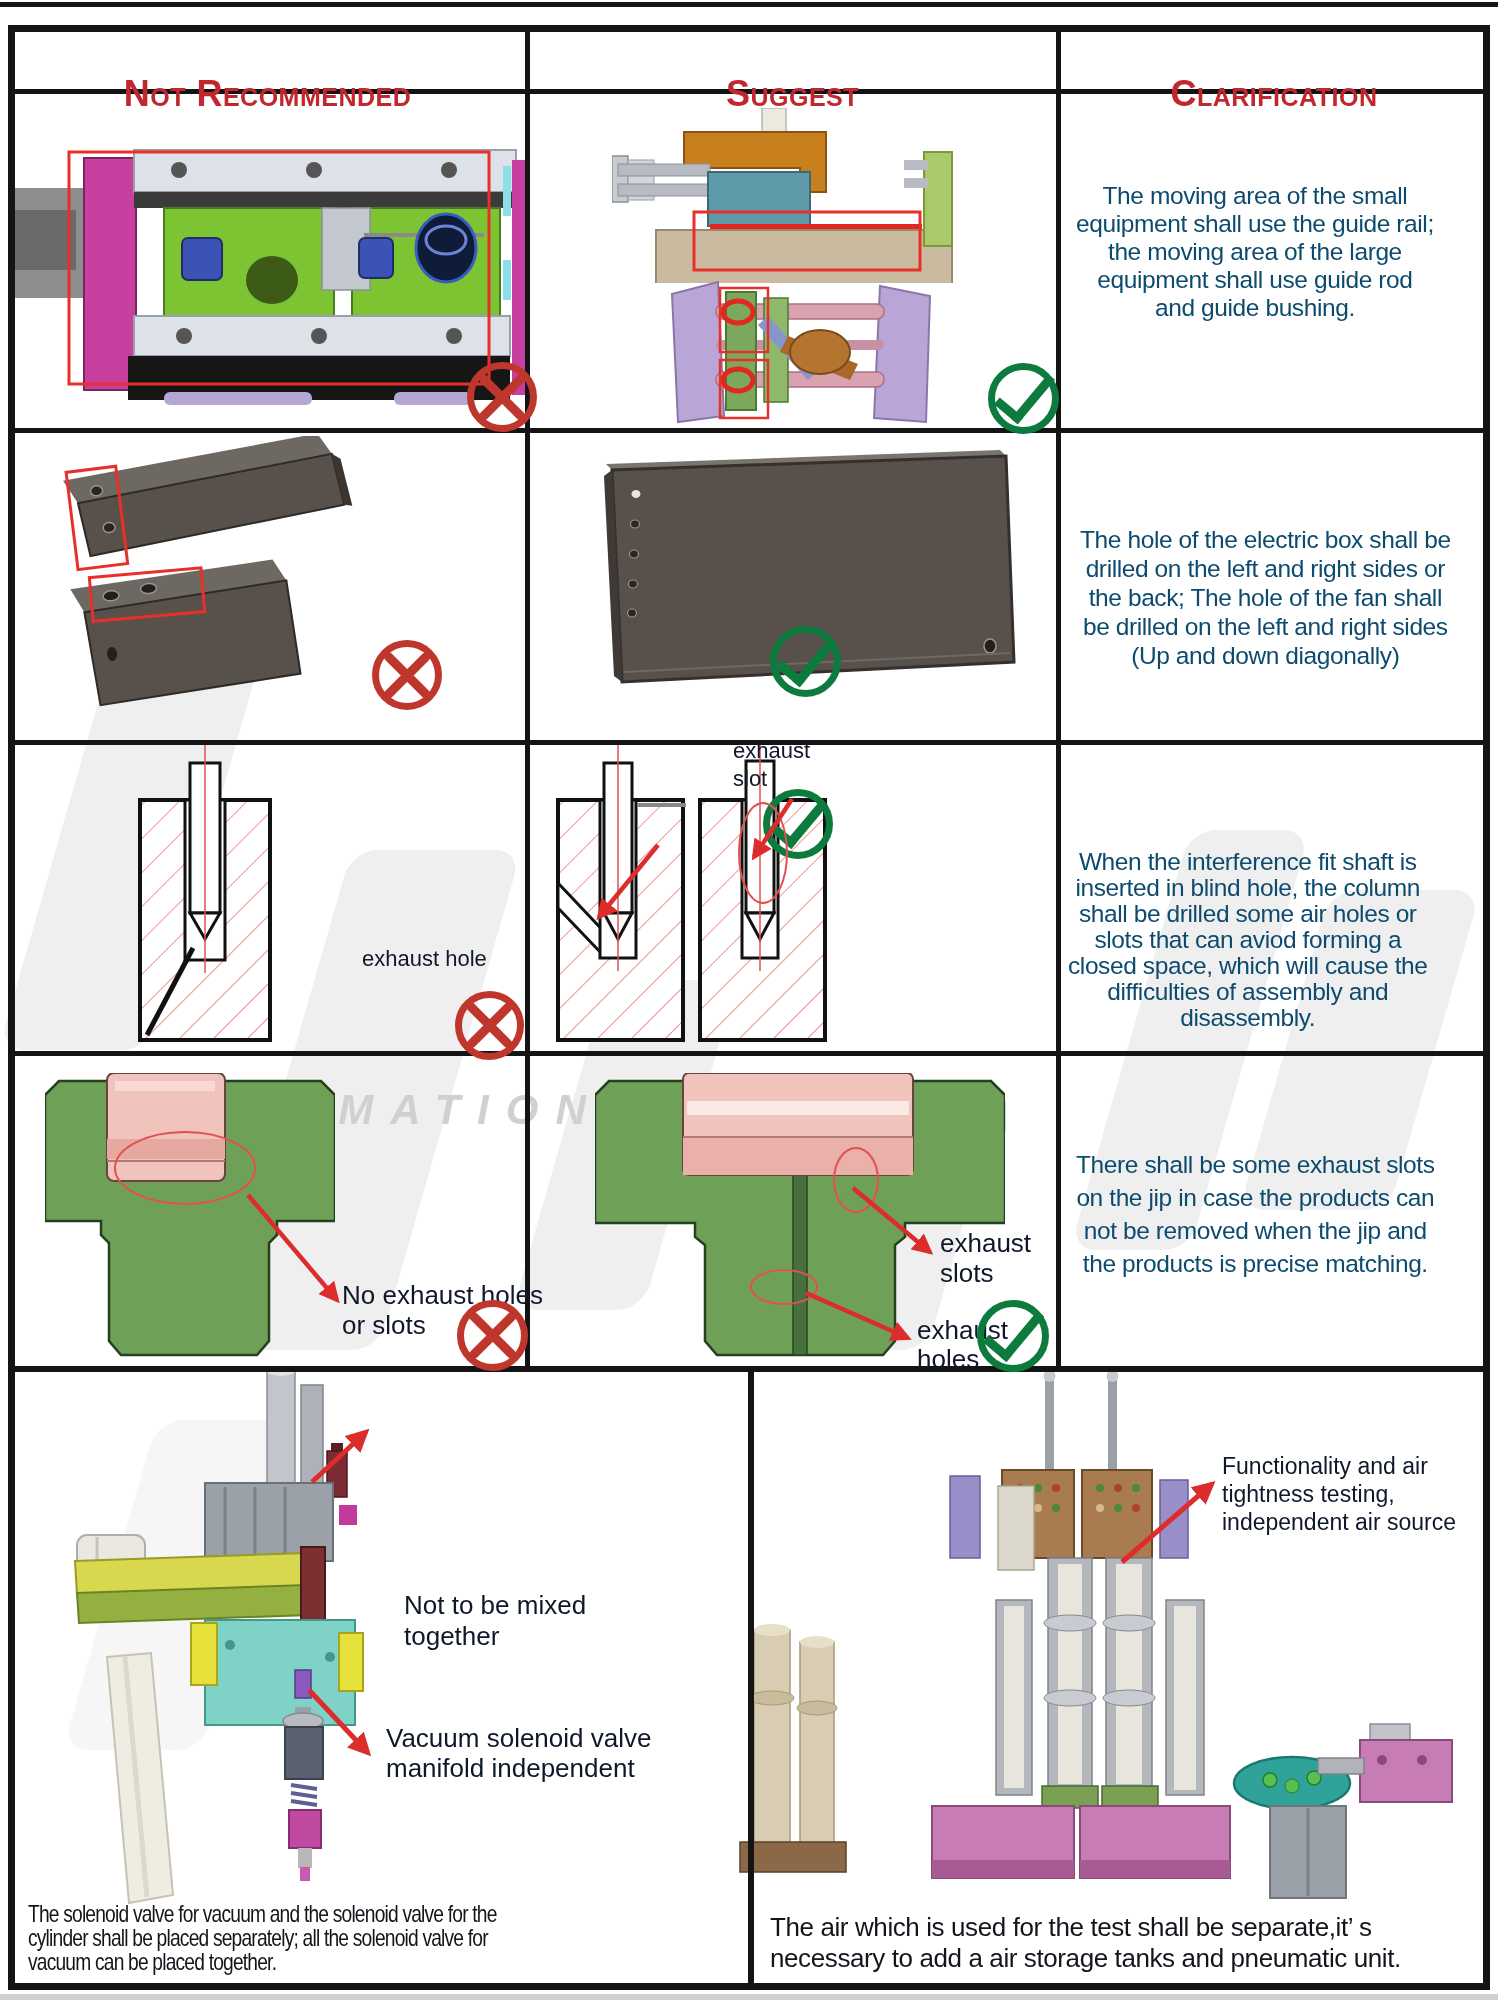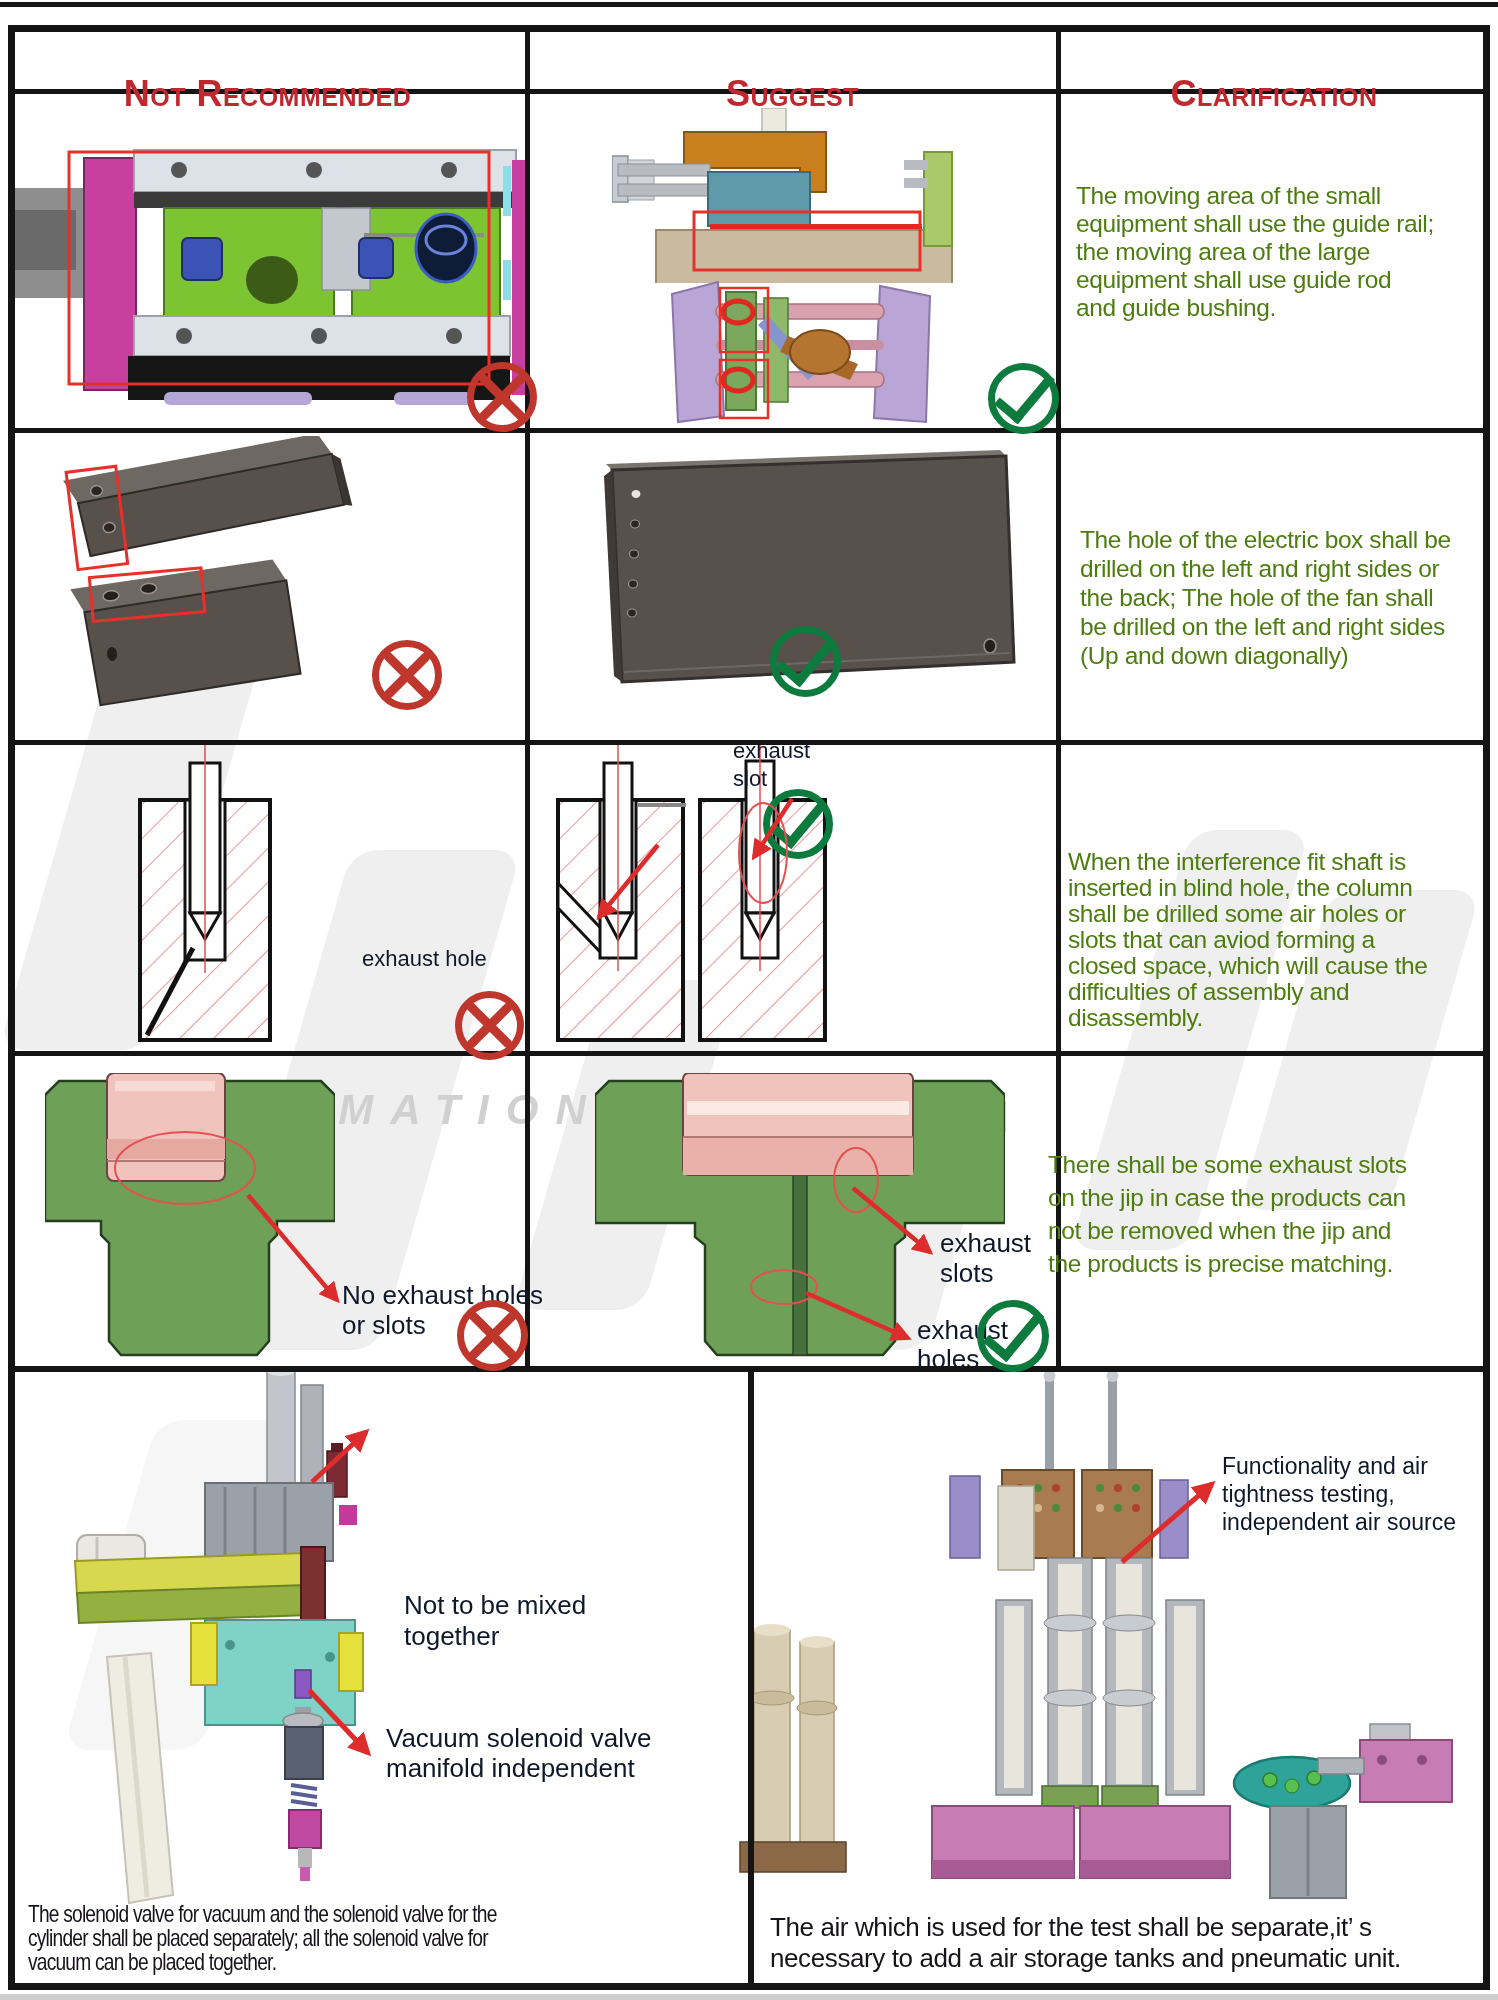--- a/index.html
+++ b/index.html
@@ -7,22 +7,22 @@
         font-family:"Liberation Sans",sans-serif;}
   
   .hline,.vline{position:absolute;background:#141414;z-index:3;}
   .frame{position:absolute;left:8px;top:25px;width:1482px;height:1965px;
          border:7px solid #141414;box-sizing:border-box;z-index:3;}
   
   .hdr{position:absolute;top:32px;height:58px;line-height:58px;text-align:center;
        font-variant:small-caps;font-weight:600;font-size:36px;letter-spacing:.5px;
        color:#c0272e;z-index:4;margin-top:33px;}
   
-  .clar{position:absolute;color:#4d7c0f;white-space:pre-line;z-index:4;
-        font-size:24.5px;letter-spacing:-0.4px;}
+  .clar{position:absolute;color:#0c4a6e;white-space:pre-line;z-index:4;
+        font-size:24.5px;letter-spacing:-0.4px;text-align:center;}
   .clar.r1{line-height:28px;}
   .clar.r2{line-height:29px;margin-top:22px;}
   .clar.r3{line-height:26px;}
   .clar.r4{line-height:33px;}
   
   .ann{position:absolute;font-family:Liberation Sans, sans-serif;color:#0f172a;
        white-space:pre-line;z-index:5;}
   
   .cap{position:absolute;color:#17131b;white-space:pre-line;z-index:4;}
   .cap.bl{font-size:24px;line-height:24px;letter-spacing:-1px;transform:scaleX(.8);transform-origin:left top;}
@@ -346,21 +346,21 @@
 the back; The hole of the fan shall
 be drilled on the left and right sides
 (Up and down diagonally)</div>
   <div class="clar r3" style="left:1068px;top:849px;">When the interference fit shaft is
 inserted in blind hole, the column
 shall be drilled some air holes or
 slots that can aviod forming a
 closed space, which will cause the
 difficulties of assembly and
 disassembly.</div>
-  <div class="clar r4" style="left:1048px;top:1148px;">There shall be some exhaust slots
+  <div class="clar r4" style="left:1076px;top:1148px;">There shall be some exhaust slots
 on the jip in case the products can
 not be removed when the jip and
 the products is precise matching.</div>
 
   <div class="ann" style="left:362px;top:946px;font-size:22px;line-height:26px;">exhaust hole</div>
   <div class="ann" style="left:733px;top:737px;font-size:22px;line-height:28px;">exhaust
 slot</div>
   <div class="ann" style="left:342px;top:1280px;font-size:26px;line-height:30px;">No exhaust holes
 or slots</div>
   <div class="ann" style="left:940px;top:1228px;font-size:26px;line-height:30px;">exhaust

